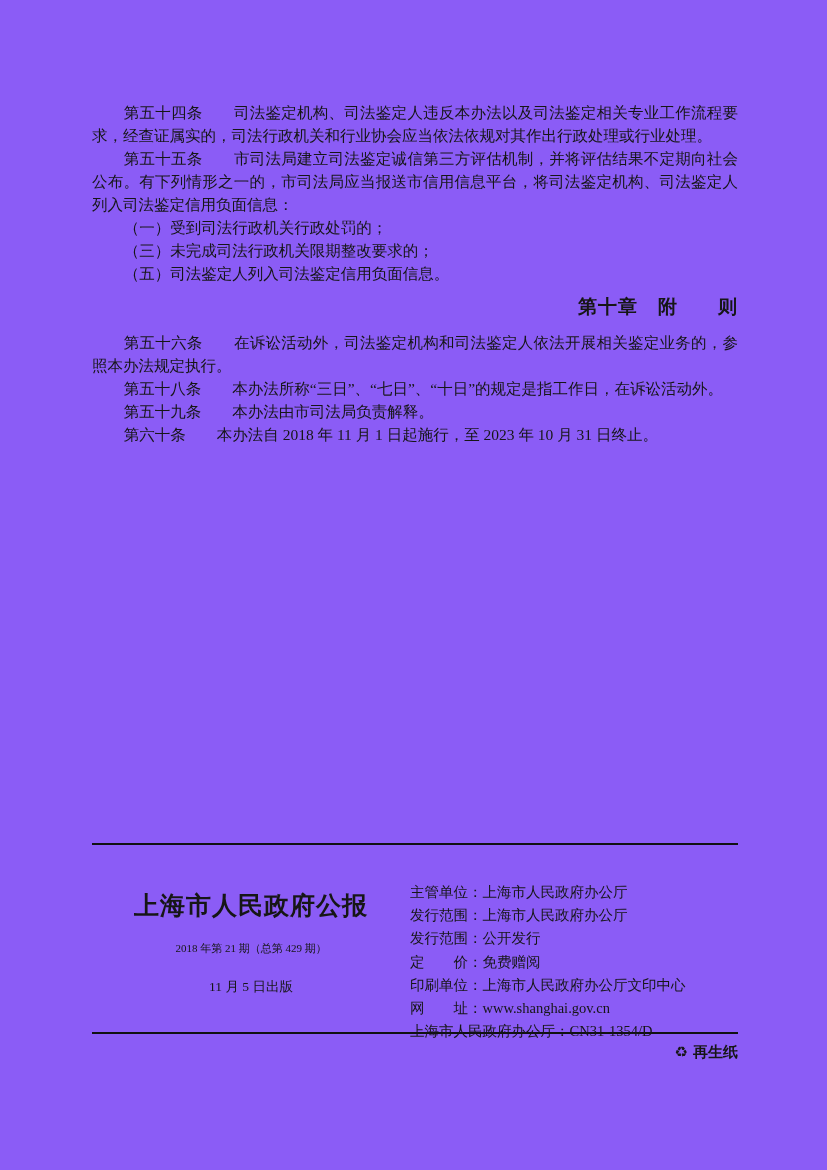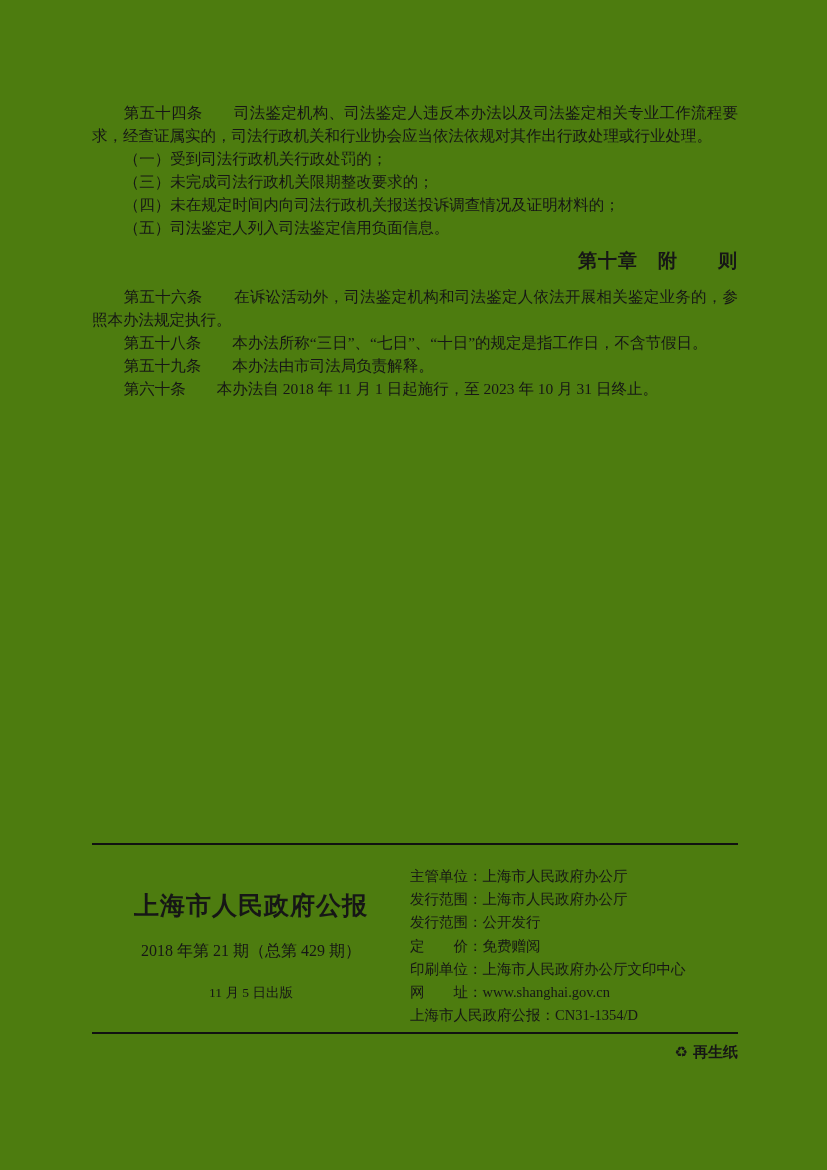--- a/index.html
+++ b/index.html
@@ -5,21 +5,21 @@
   html, body {
     margin: 0;
     padding: 0;
     background: #e8e8e8;
   }
   .page {
     position: relative;
     width: 827px;
     height: 1170px;
     margin: 0 auto;
-    background: #4d7c0f;
+    background: #8b5cf6;
     font-family: "Liberation Serif", "DejaVu Serif", serif;
     color: #161616;
     overflow: hidden;
   }
   .doc-body {
     position: absolute;
     left: 92px;
     top: 101px;
     width: 646px;
     font-size: 15.5px;
@@ -58,31 +58,31 @@
     text-align: center;
   }
   .gazette-title {
     font-size: 25px;
     font-weight: bold;
     letter-spacing: 1px;
     white-space: nowrap;
   }
   .issue-line {
     margin-top: 19px;
-    font-size: 16px;
+    font-size: 11px;
     white-space: nowrap;
   }
   .pub-date {
     margin-top: 22px;
     font-size: 13.5px;
     white-space: nowrap;
   }
   .colophon-right {
     flex: 1;
-    padding-top: 20px;
+    padding-top: 36px;
     font-size: 14.5px;
   }
   .colophon-entry {
     line-height: 23.2px;
     white-space: nowrap;
   }
   .entry-label { }
   .entry-value { }
   .recycle-mark {
     position: absolute;
@@ -99,27 +99,27 @@
     margin-right: 5px;
   }
 </style>
 </head>
 <body>
 
 <div class="page">
 
   <div class="doc-body">
     <p class="para">第五十四条　　司法鉴定机构、司法鉴定人违反本办法以及司法鉴定相关专业工作流程要求，经查证属实的，司法行政机关和行业协会应当依法依规对其作出行政处理或行业处理。</p>
+    <p class="para">第五十五条　　市司法局建立司法鉴定诚信第三方评估机制，并将评估结果不定期向社会公布。有下列情形之一的，市司法局应当报送市信用信息平台，将司法鉴定机构、司法鉴定人列入司法鉴定信用负面信息：</p>
     <p class="para">（一）受到司法行政机关行政处罚的；</p>
     <p class="para">（三）未完成司法行政机关限期整改要求的；</p>
-    <p class="para">（四）未在规定时间内向司法行政机关报送投诉调查情况及证明材料的；</p>
     <p class="para">（五）司法鉴定人列入司法鉴定信用负面信息。</p>
     <h2 class="chapter-title">第十章　附　　则</h2>
     <p class="para">第五十六条　　在诉讼活动外，司法鉴定机构和司法鉴定人依法开展相关鉴定业务的，参照本办法规定执行。</p>
-    <p class="para">第五十八条　　本办法所称“三日”、“七日”、“十日”的规定是指工作日，不含节假日。</p>
+    <p class="para">第五十八条　　本办法所称“三日”、“七日”、“十日”的规定是指工作日，在诉讼活动外。</p>
     <p class="para">第五十九条　　本办法由市司法局负责解释。</p>
     <p class="para">第六十条　　本办法自 2018 年 11 月 1 日起施行，至 2023 年 10 月 31 日终止。</p>
   </div>
 
   <div class="colophon">
     <div class="colophon-left">
       <div class="gazette-title">上海市人民政府公报</div>
       <div class="issue-line">2018 年第 21 期（总第 429 期）</div>
       <div class="pub-date">11 月 5 日出版</div>
     </div>
@@ -136,21 +136,21 @@
       <div class="colophon-entry">
         <span class="entry-label">定　　价：</span><span class="entry-value">免费赠阅</span>
       </div>
       <div class="colophon-entry">
         <span class="entry-label">印刷单位：</span><span class="entry-value">上海市人民政府办公厅文印中心</span>
       </div>
       <div class="colophon-entry">
         <span class="entry-label">网　　址：</span><span class="entry-value">www.shanghai.gov.cn</span>
       </div>
       <div class="colophon-entry">
-        <span class="entry-label">上海市人民政府公报：</span><span class="entry-value">CN31-1354/D</span>
+        <span class="entry-label">上海市人民政府办公厅：</span><span class="entry-value">CN31-1354/D</span>
       </div>
     </div>
   </div>
 
   <div class="recycle-mark">
     <span class="recycle-icon">♻</span><span>再生纸</span>
   </div>
 
 </div>
 

